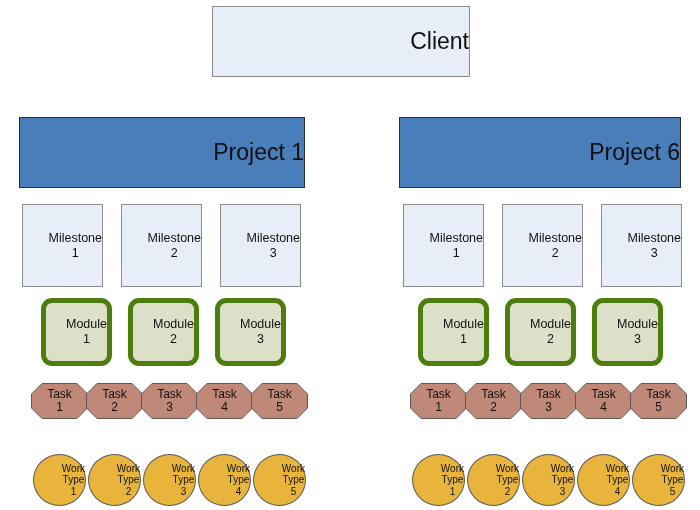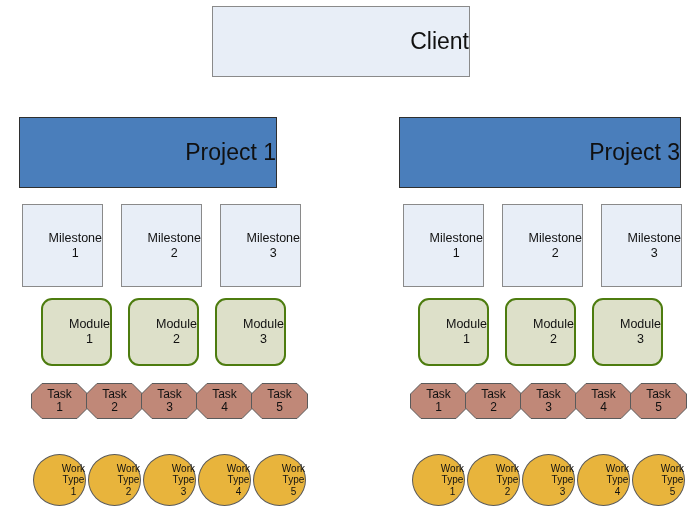--- a/index.html
+++ b/index.html
@@ -50,21 +50,21 @@
   
   .milestone-box {
     background: #e8eef7;
     border: 1px solid #8a8a8a;
     font-size: 12.5px;
   }
 
   
   .module-box {
     background: #dde0c9;
-    border: 2px solid #4d7c0f;
+    border: 5px solid #4d7c0f;
     border-radius: 11px;
     font-size: 12.5px;
   }
   .task-wrap {
     position: absolute;
     box-sizing: border-box;
   }
   .task-wrap svg {
     position: absolute;
     left: 0; top: 0;
@@ -99,21 +99,21 @@
     display: block;
   }
 </style>
 </head>
 <body>
 
 <div id="diagram">
     <div class="node client-box" style="left: 212px; top: 6px; width: 258px; height: 71px;">
       <div>Client</div>
     </div>
-    <div class="node project-box" style="left: 19px; top: 117px; width: 258px; height: 71px;">
+    <div class="node project-box" style="left: 19px; top: 117px; width: 286px; height: 71px;">
       <div>Project 1</div>
     </div>
     <div class="node milestone-box" style="left: 22px; top: 204px; width: 81px; height: 83px;">
       <div>
         <span class="lbl">Milestone</span>
         <span class="lbl">1</span>
       </div>
     </div>
     <div class="node milestone-box" style="left: 121px; top: 204px; width: 81px; height: 83px;">
       <div>
@@ -229,21 +229,21 @@
       </div>
     </div>
     <div class="node worktype-node" style="left: 253px; top: 454px; width: 53px; height: 52px;">
       <div>
         <span class="lbl">Work</span>
         <span class="lbl">Type</span>
         <span class="lbl">5</span>
       </div>
     </div>
     <div class="node project-box" style="left: 399px; top: 117px; width: 282px; height: 71px;">
-      <div>Project 3</div>
+      <div>Project 6</div>
     </div>
     <div class="node milestone-box" style="left: 403px; top: 204px; width: 81px; height: 83px;">
       <div>
         <span class="lbl">Milestone</span>
         <span class="lbl">1</span>
       </div>
     </div>
     <div class="node milestone-box" style="left: 502px; top: 204px; width: 81px; height: 83px;">
       <div>
         <span class="lbl">Milestone</span>

